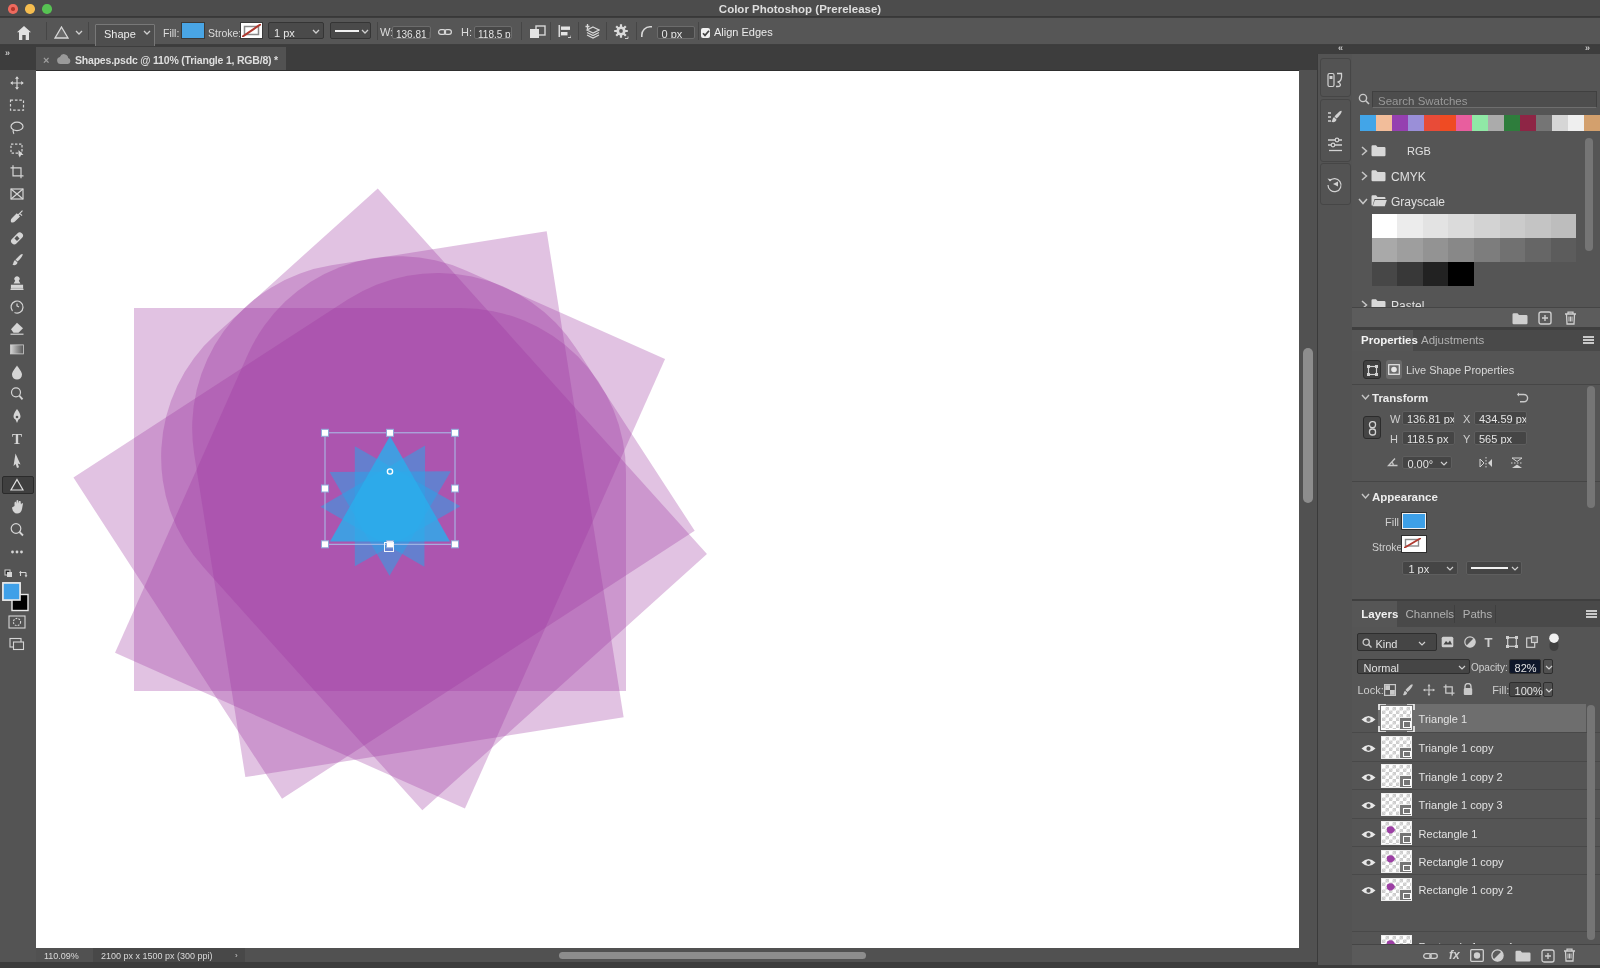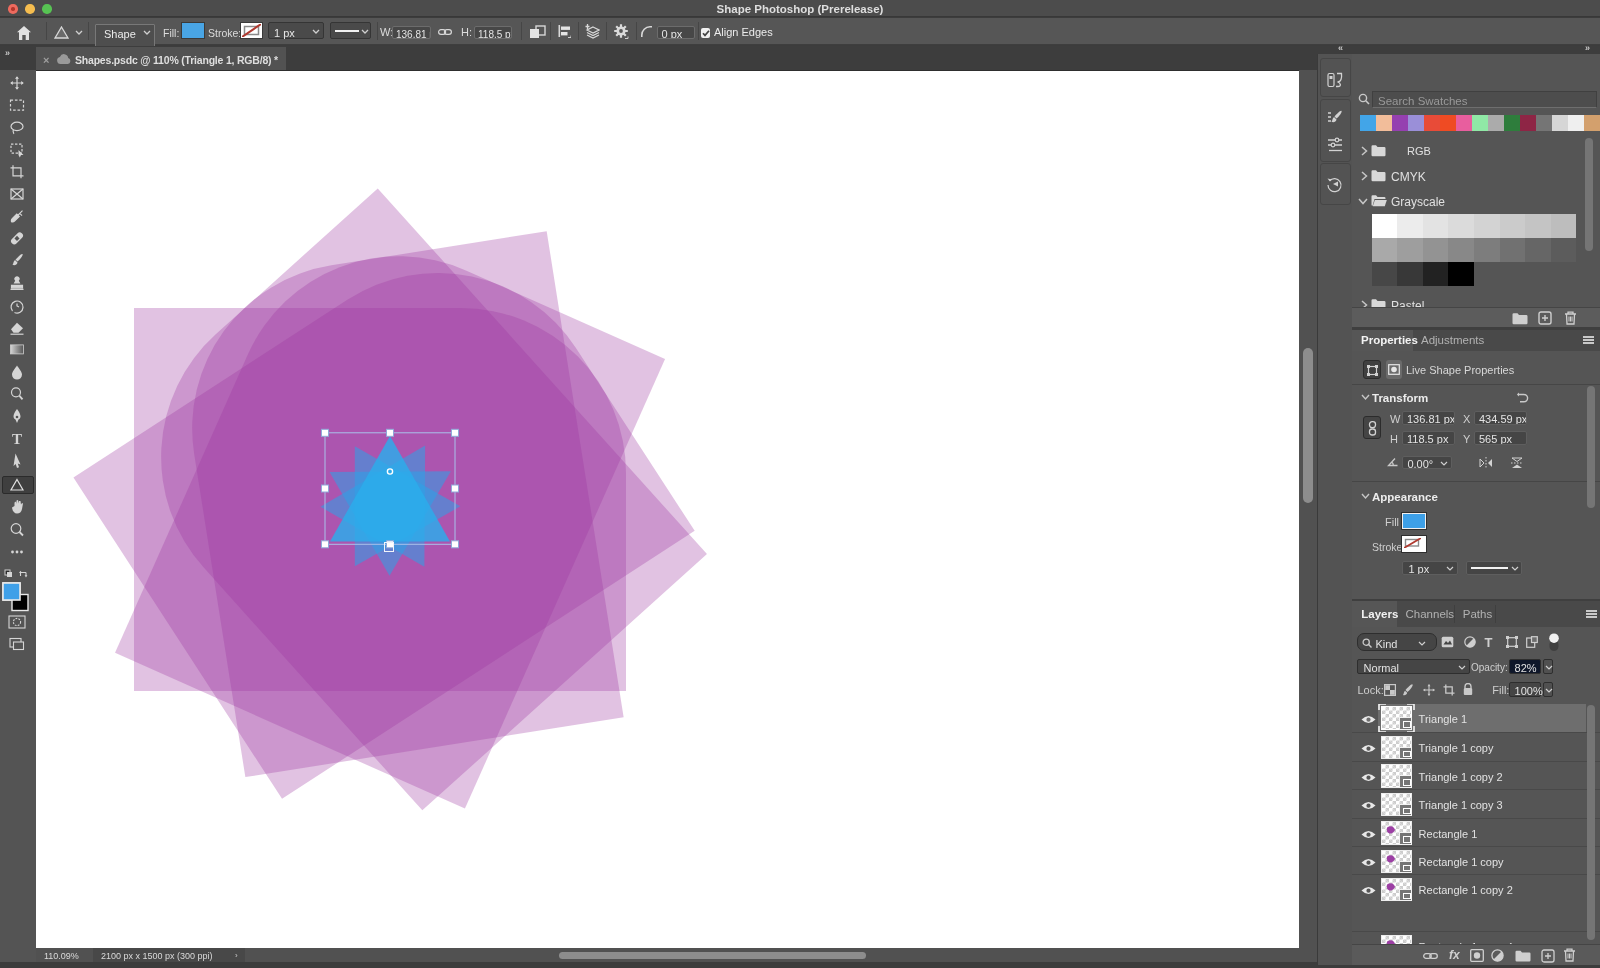--- a/index.html
+++ b/index.html
@@ -25,21 +25,21 @@
   .eye { position:absolute; left:9px; top:11px; }
 </style>
 </head>
 <body>
 
 <div class="abs" style="left:0;top:0;width:1600px;height:17px;background:#4c4c4c;border-bottom:1px solid #383838;">
   <div class="abs" style="left:8px;top:4px;width:9.5px;height:9.5px;border-radius:50%;background:#ed6a5e;"></div>
   <div class="abs" style="left:11px;top:7px;width:3.5px;height:3.5px;border-radius:50%;background:#b1352c;"></div>
   <div class="abs" style="left:25px;top:4px;width:9.5px;height:9.5px;border-radius:50%;background:#f5bd4f;"></div>
   <div class="abs" style="left:42px;top:4px;width:9.5px;height:9.5px;border-radius:50%;background:#57c353;"></div>
-  <div class="abs" style="left:0;top:3px;width:1600px;text-align:center;font-size:11.5px;color:#dedede;font-weight:bold;">Shape Photoshop (Prerelease)</div>
+  <div class="abs" style="left:0;top:3px;width:1600px;text-align:center;font-size:11.5px;color:#dedede;font-weight:bold;">Color Photoshop (Prerelease)</div>
 </div>
 
 <div id="opts" class="abs" style="left:0;top:18px;width:1600px;height:27px;background:#565656;border-bottom:1px solid #3e3e3e;">
 
   <svg style="left:17px;top:8px;" width="14" height="15" viewBox="0 0 14 15">
     <path d="M7 0 L14 6.3 L12 6.3 L12 14 L8.7 14 L8.7 9 L5.3 9 L5.3 14 L2 14 L2 6.3 L0 6.3 Z" fill="#e2e2e2"></path>
   </svg>
   <div class="sep" style="left:46px;top:4px;height:18px;"></div>
 
   <svg style="left:54px;top:8px;" width="15" height="13" viewBox="0 0 15 13">
@@ -594,21 +594,21 @@
 <div class="abs" style="left:0;top:547px;width:248px;height:25.5px;background:#494949;">
   <div class="abs" style="left:0;top:0;width:45px;height:25.5px;background:#565656;"></div>
   <div class="abs" style="left:102px;top:4px;width:1px;height:18px;background:#3f3f3f;"></div>
   <div class="abs" style="left:142.6px;top:4px;width:1px;height:18px;background:#3f3f3f;"></div>
   <div class="abs" style="left:9.3px;top:6.5px;font-size:11.5px;color:#f2f2f2;font-weight:bold;">Layers</div>
   <div class="abs" style="left:53.5px;top:6.5px;font-size:11.5px;color:#b2b2b2;">Channels</div>
   <div class="abs" style="left:110.8px;top:6.5px;font-size:11.5px;color:#b2b2b2;">Paths</div>
   <div class="abs" style="left:234px;top:9px;width:11px;height:1.6px;background:#c9c9c9;box-shadow:0 3px 0 #c9c9c9,0 6px 0 #c9c9c9;"></div>
 </div>
 
-<div class="abs" style="left:5.4px;top:579.4px;width:80px;height:17.9px;background:#454545;border:1px solid #2e2e2e;border-radius:7px;">
+<div class="abs" style="left:5.4px;top:579.4px;width:80px;height:17.9px;background:#454545;border:1px solid #2e2e2e;border-radius:2px;">
   <svg style="left:4px;top:4px;" width="11" height="11" viewBox="0 0 11 11">
         <circle cx="4.2" cy="4.2" r="3.1" fill="none" stroke="#c9c9c9" stroke-width="1.3"></circle>
         <path d="M6.6 6.6 L9.5 9.5" stroke="#c9c9c9" stroke-width="1.4"></path>
       </svg>
   <div class="abs" style="left:17px;top:3.5px;font-size:11px;color:#e2e2e2;">Kind</div>
   <svg style="left:60px;top:6.5px;" width="8" height="5" viewBox="0 0 8 5">
         <path d="M1 1 L4 4 L7 1" fill="none" stroke="#cfcfcf" stroke-width="1.2"></path>
       </svg>
 </div>
 <svg style="left:89px;top:582px;" width="13" height="12" viewBox="0 0 13 12">

